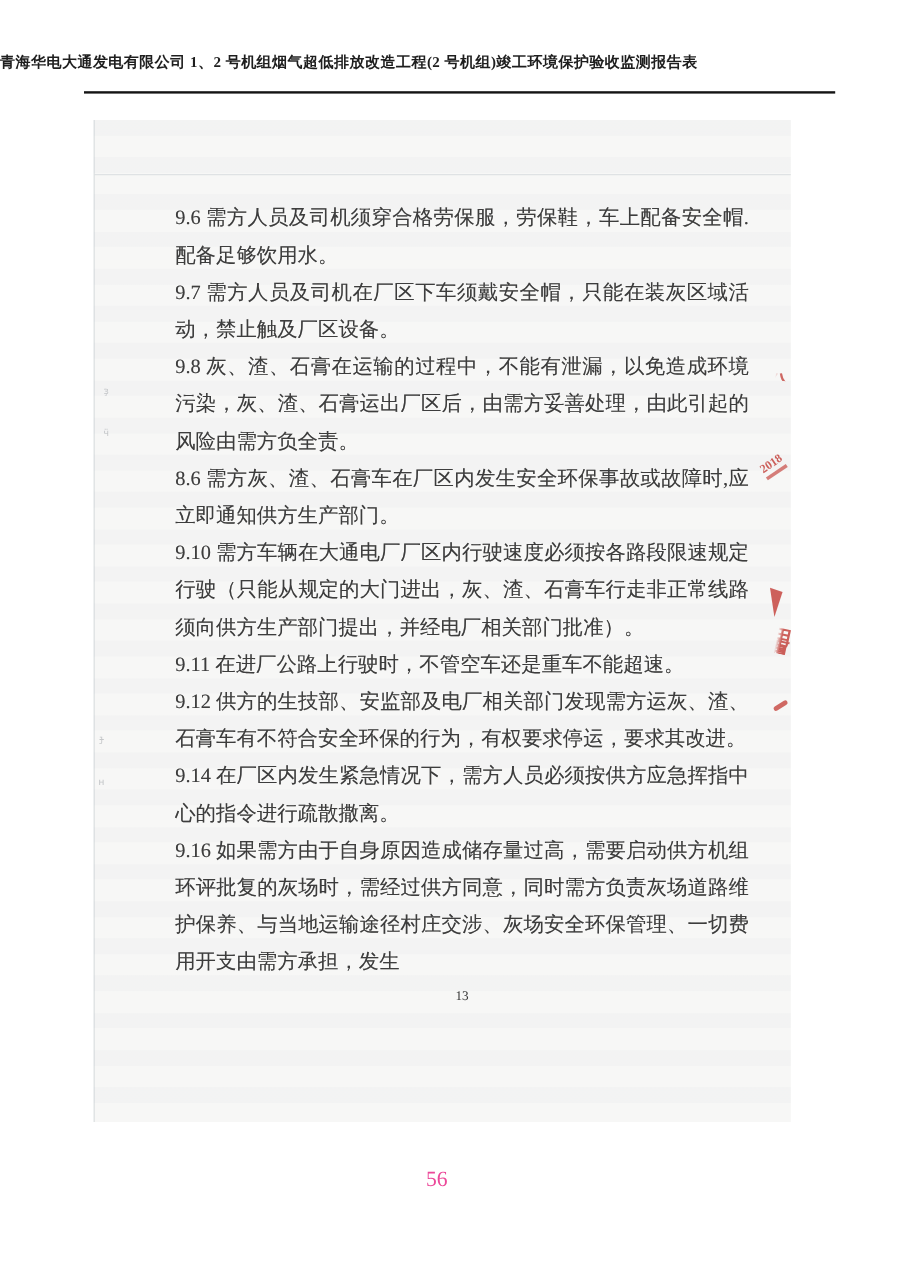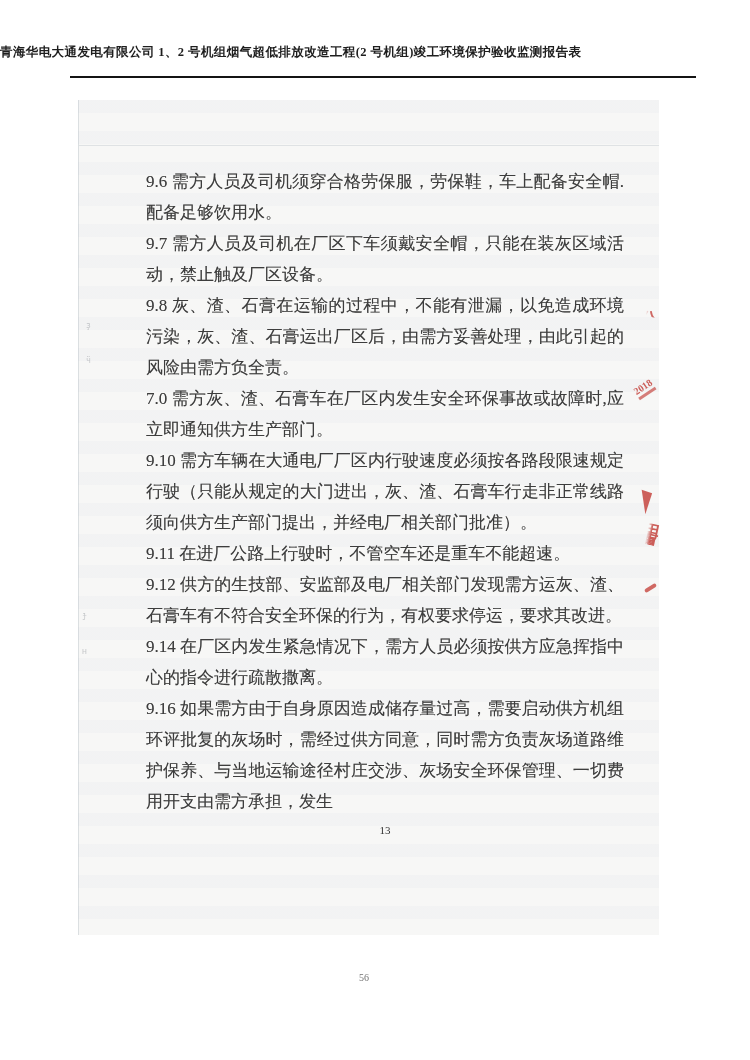--- a/index.html
+++ b/index.html
@@ -36,21 +36,21 @@
     font-family:Liberation Serif, serif;
   }
   .scan-content p{margin:0;padding:0;}
   .inner-pageno{
     margin-top:5px;text-align:center;font-size:11px;color:#333;line-height:16px;
     text-shadow:none;
   }
   
   .outer-pageno{
     position:absolute;top:972px;left:0;width:728px;text-align:center;
-    font-size:10px;color:#737373;
+    font-size:18px;color:#ec4899;
   }
   
   .stamp{position:absolute;color:#c5453f;}
   .stamp-col{
     writing-mode:vertical-rl;font-size:18px;line-height:18px;letter-spacing:7px;
     opacity:.8;font-weight:600;
     -webkit-mask-image:linear-gradient(90deg, rgba(0,0,0,0) 0%, rgba(0,0,0,0) 34%, #000 58%);
             mask-image:linear-gradient(90deg, rgba(0,0,0,0) 0%, rgba(0,0,0,0) 34%, #000 58%);
   }
   .stamp-top{left:641px;top:296px;transform:rotate(9deg);}
@@ -81,21 +81,21 @@
 <div class="doc-header">青海华电大通发电有限公司 1、2 号机组烟气超低排放改造工程(2 号机组)竣工环境保护验收监测报告表</div>
 <div class="doc-header-rule"></div>
 
 <div class="scan-page">
   <div class="scan-topline"></div>
   <div class="scan-content">
     <div id="paragraphs">
         <p>9.6 需方人员及司机须穿合格劳保服，劳保鞋，车上配备安全帽.配备足够饮用水。</p>
         <p>9.7 需方人员及司机在厂区下车须戴安全帽，只能在装灰区域活动，禁止触及厂区设备。</p>
         <p>9.8 灰、渣、石膏在运输的过程中，不能有泄漏，以免造成环境污染，灰、渣、石膏运出厂区后，由需方妥善处理，由此引起的风险由需方负全责。</p>
-        <p>7.0 需方灰、渣、石膏车在厂区内发生安全环保事故或故障时,应立即通知供方生产部门。</p>
+        <p>8.6 需方灰、渣、石膏车在厂区内发生安全环保事故或故障时,应立即通知供方生产部门。</p>
         <p>9.10 需方车辆在大通电厂厂区内行驶速度必须按各路段限速规定行驶（只能从规定的大门进出，灰、渣、石膏车行走非正常线路须向供方生产部门提出，并经电厂相关部门批准）。</p>
         <p>9.11 在进厂公路上行驶时，不管空车还是重车不能超速。</p>
         <p>9.12 供方的生技部、安监部及电厂相关部门发现需方运灰、渣、石膏车有不符合安全环保的行为，有权要求停运，要求其改进。</p>
         <p>9.14 在厂区内发生紧急情况下，需方人员必须按供方应急挥指中心的指令进行疏散撒离。</p>
         <p>9.16 如果需方由于自身原因造成储存量过高，需要启动供方机组环评批复的灰场时，需经过供方同意，同时需方负责灰场道路维护保养、与当地运输途径村庄交涉、灰场安全环保管理、一切费用开支由需方承担，发生</p>
       </div>
     <div class="inner-pageno">13</div>
   </div>
 </div>
 

